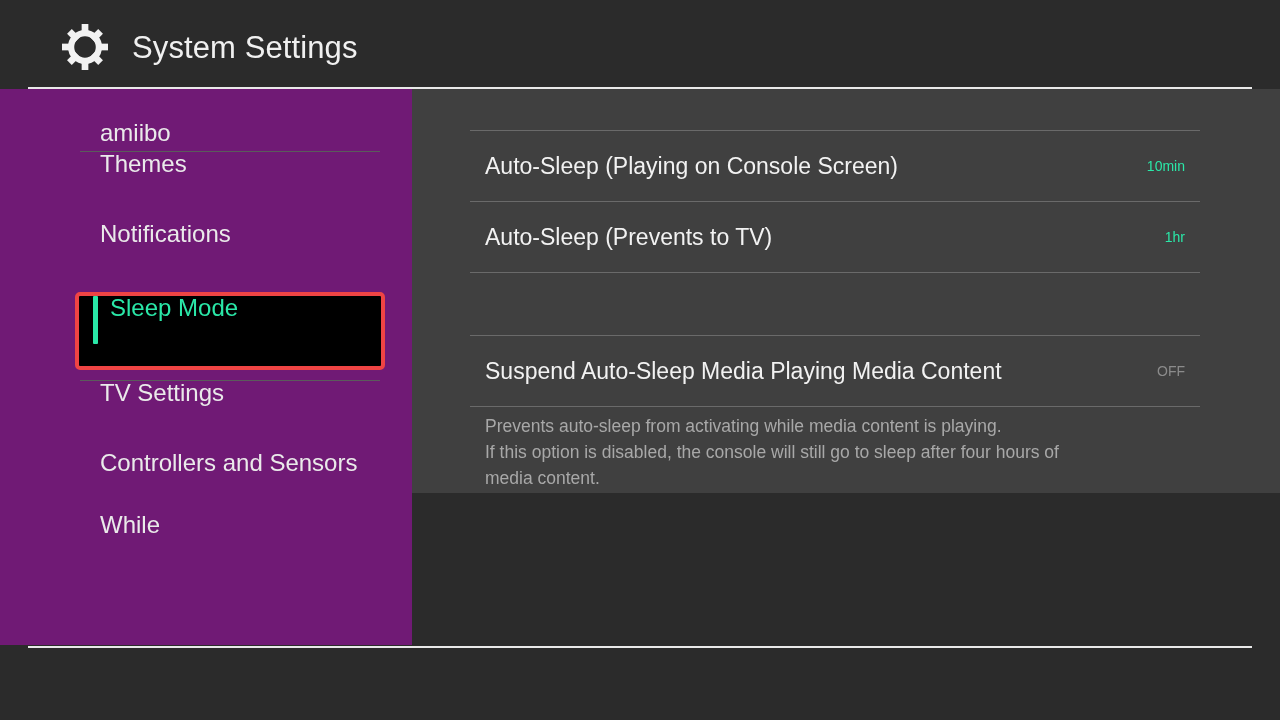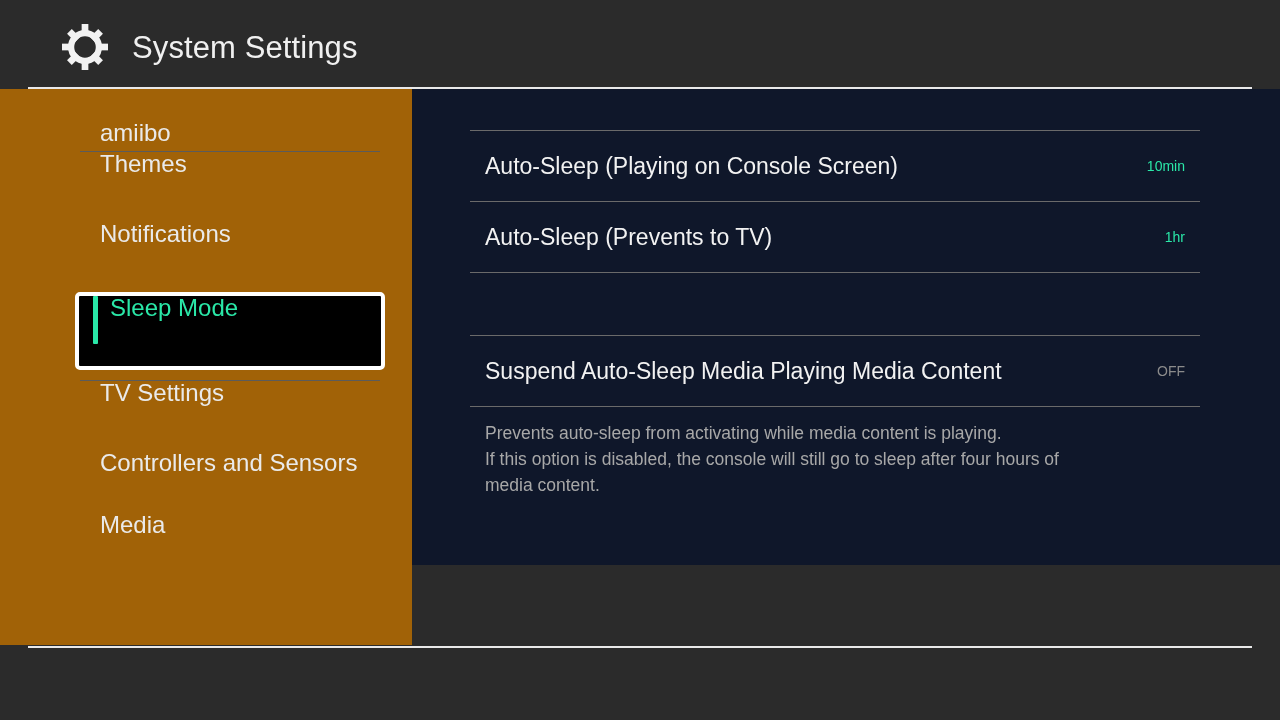--- a/index.html
+++ b/index.html
@@ -51,21 +51,21 @@
     left: 28px; top: 87px;
     width: 1224px; height: 2px;
     background: #e9e9e9;
   }
 
   
   .sidebar {
     position: absolute;
     left: 0; top: 89px;
     width: 412px; height: 556px;
-    background: #a16207;
+    background: #701a75;
     overflow: hidden;
   }
   .sidebar-scroll {
     position: absolute;
     left: 0; top: 0;
     width: 412px;
   }
   .side-item {
     position: relative;
     height: 70px;
@@ -84,21 +84,21 @@
   .side-sep {
     height: 0;
     border-top: 1px solid #5b5b5b;
     margin: 0 32px 0 80px;
   }
   .side-item.selected {
     padding-left: 0;
     margin: 0 27px 0 75px;
     height: 78px;
     background: #000000;
-    border: 4px solid #ffffff;
+    border: 4px solid #ef4444;
     border-radius: 5px;
     box-sizing: border-box;
   }
   .sel-bar {
     width: 5px;
     height: 48px;
     background: #2ae8a8;
     margin-left: 14px;
     border-radius: 1px;
     flex: none;
@@ -106,22 +106,22 @@
   .side-item.selected .label {
     color: #2ae8a8;
     margin-left: 12px;
   }
   .side-item.spacer-top { height: 62px; align-items: flex-end; padding-bottom: 6px; }
 
   
   .main {
     position: absolute;
     left: 412px; top: 89px;
-    width: 868px; height: 476px;
-    background: #0f172a;
+    width: 868px; height: 404px;
+    background: #404040;
   }
   .rows {
     position: absolute;
     left: 58px; top: 41px;
     width: 730px;
   }
   .hrule {
     height: 1px;
     background: #6a6a6a;
     width: 730px;
@@ -143,21 +143,21 @@
     white-space: nowrap;
   }
   .row .row-value {
     font-size: 14px;
     line-height: 1;
     white-space: nowrap;
   }
   .row-value.accent { color: #2ae8a8; }
   .row-value.muted  { color: #8b8b8b; }
   .desc {
-    margin-top: 13px;
+    margin-top: 6px;
     padding-left: 15px;
     color: #a8a8a8;
     font-size: 17.5px;
     line-height: 26px;
     max-width: 680px;
   }
   .desc div { white-space: nowrap; }
 
   
   .footer-rule {
@@ -223,21 +223,21 @@
 
       <div class="side-item">
         <span class="label">TV Settings</span>
       </div>
 
       <div class="side-item" style="height:62px">
         <span class="label">Controllers and Sensors</span>
       </div>
 
       <div class="side-item">
-        <span class="label">Media</span>
+        <span class="label">While</span>
       </div>
 
     </div>
   </div>
 
   <div class="main">
     <div class="rows">
 
       <div class="hrule"></div>
 

